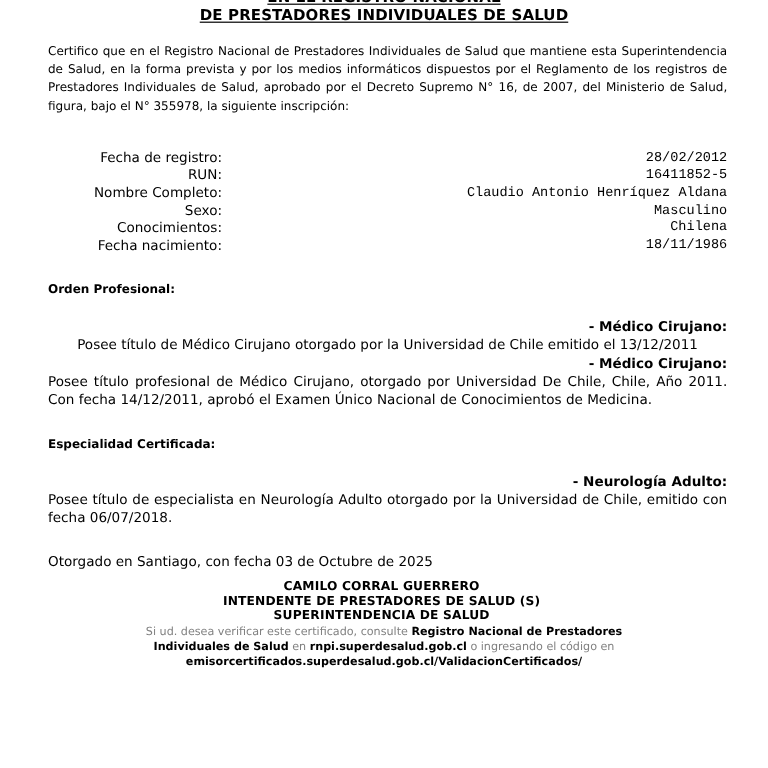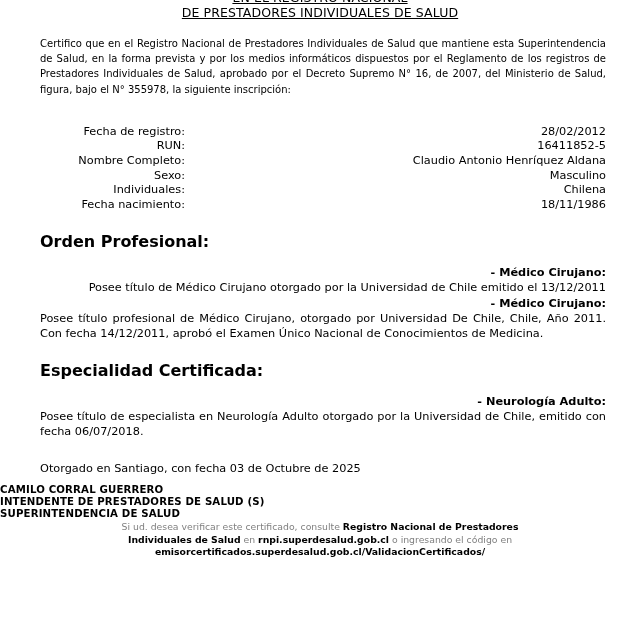--- a/index.html
+++ b/index.html
@@ -27,21 +27,21 @@
   
   .title-block {
     position: absolute;
     left: 0;
     top: -10px;
     width: 640px;
     text-align: center;
   }
   .title-line {
     font-size: 12.5px;
-    font-weight: normal;
+    font-weight: bold;
     letter-spacing: 0.1px;
     line-height: 15px;
     text-decoration: underline;
     white-space: nowrap;
   }
 
   
   .body-wrap {
     position: absolute;
     left: 40px;
@@ -68,25 +68,26 @@
     text-align: right;
   }
   .field-label {
     width: 145px;
     flex: 0 0 145px;
     white-space: nowrap;
   }
   .field-value {
     flex: 1 1 auto;
     white-space: nowrap;
+    font-family: Liberation Mono, monospace;
   }
 
   
   .section-head {
-    font-size: 16px;
+    font-size: 10px;
     font-weight: bold;
     line-height: 15px;
     margin: 22px 0 0 0;
   }
   .entry-head {
     font-size: 11.3px;
     font-weight: bold;
     line-height: 15px;
     margin: 16px 0 0 0;
     text-align: right;
@@ -95,21 +96,21 @@
     margin-top: 0;
   }
   .entry-text {
     font-size: 11.3px;
     line-height: 15.2px;
     text-align: justify;
     text-justify: inter-word;
     margin: 0;
   }
   .entry-text.nowrapjust {
-    text-align: right;
+    text-align: center;
   }
 
   .granted {
     font-size: 11.3px;
     line-height: 15px;
     margin: 22px 0 0 0;
   }
 
   
   .sign-area {
@@ -119,21 +120,21 @@
     width: 640px;
     height: 72px;
   }
 
   
   .signatory {
     position: absolute;
     left: 0;
     top: 484px;
     width: 636px;
-    text-align: left;
+    text-align: center;
   }
   .signatory div {
     font-size: 10.2px;
     font-weight: bold;
     line-height: 12.2px;
     letter-spacing: 0.15px;
   }
 
   
   .footer {
@@ -180,21 +181,21 @@
       </div>
       <div class="field-row">
         <span class="field-label">Nombre Completo:</span>
         <span class="field-value">Claudio Antonio Henríquez Aldana</span>
       </div>
       <div class="field-row">
         <span class="field-label">Sexo:</span>
         <span class="field-value">Masculino</span>
       </div>
       <div class="field-row">
-        <span class="field-label">Individuales:</span>
+        <span class="field-label">Conocimientos:</span>
         <span class="field-value">Chilena</span>
       </div>
       <div class="field-row">
         <span class="field-label">Fecha nacimiento:</span>
         <span class="field-value">18/11/1986</span>
       </div>
     </div>
 
     <div class="section-head">Orden Profesional:</div>
 

